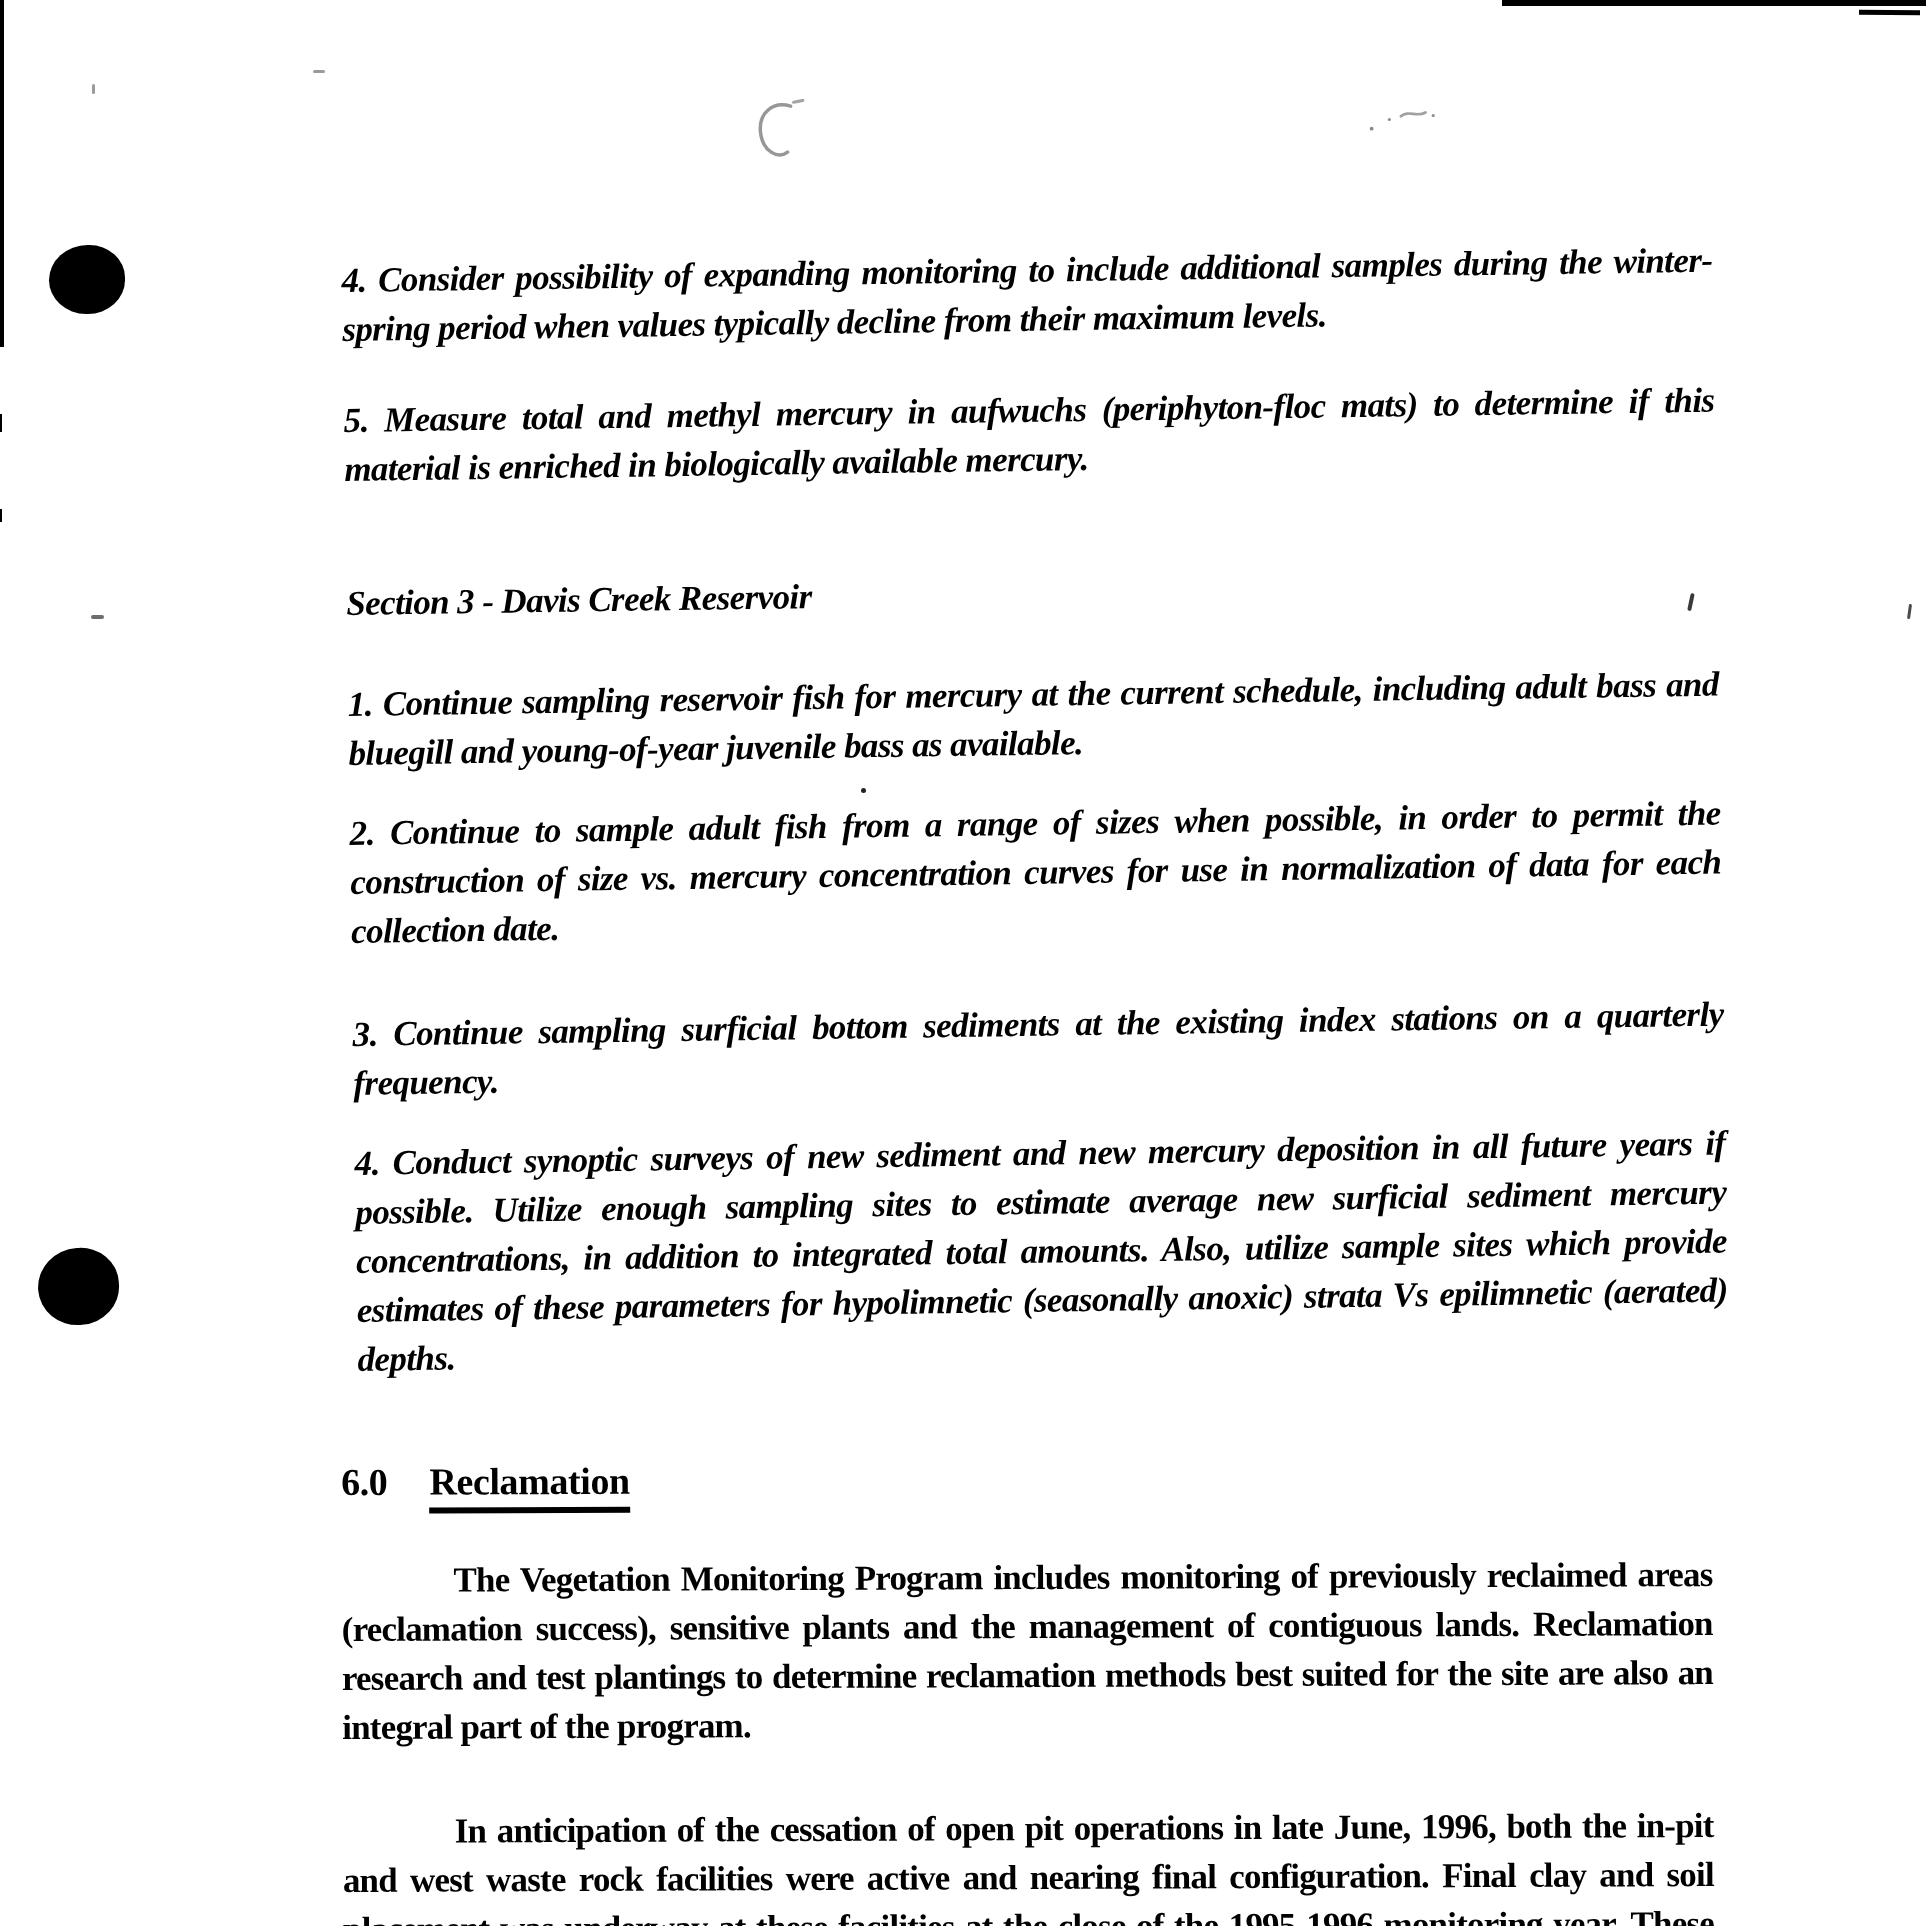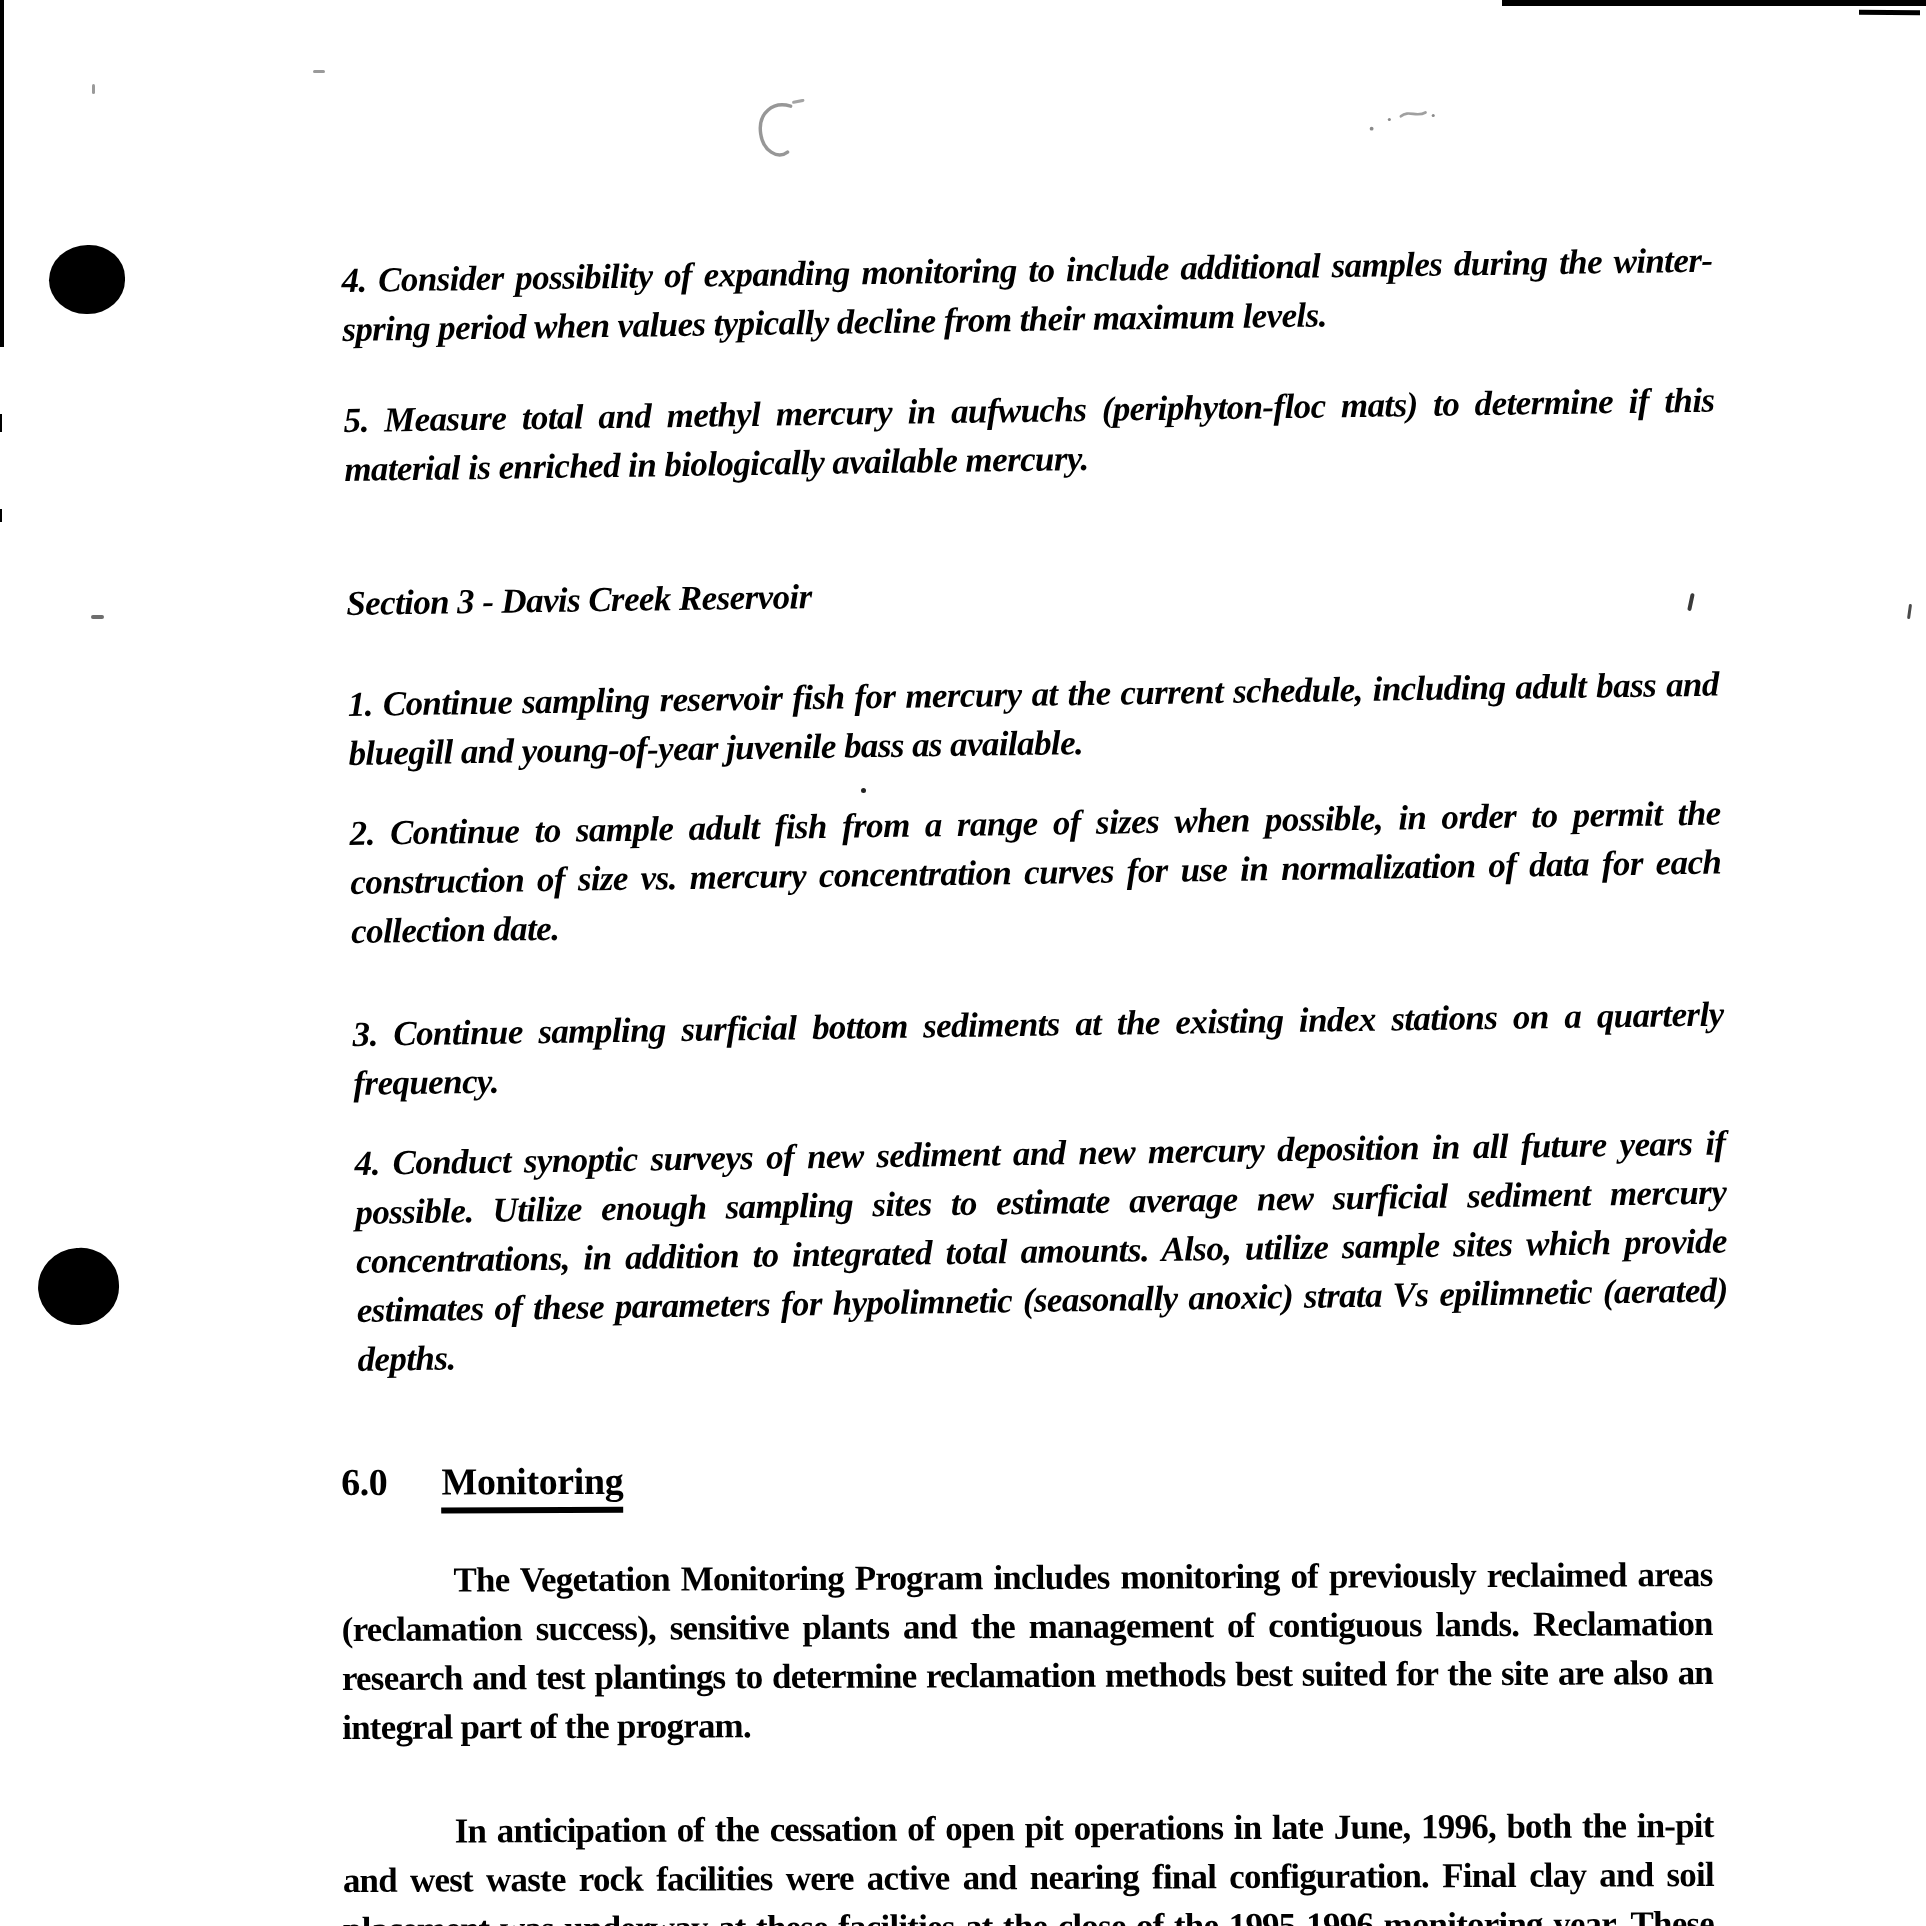--- a/index.html
+++ b/index.html
@@ -32,21 +32,21 @@
   .up-group { top: 1460px; height: 886px; transform: rotate(-0.25deg); transform-origin: 0 0; }
   .up-group p {
     position: absolute; margin: 0; width: 100%;
     font-weight: 600;
     font-size: 35px; line-height: 49px; letter-spacing: -0.8px;
     text-align: justify; text-indent: 112px;
   }
 
   .heading { position: absolute; top: 0; left: 0; margin: 0;
     font-size: 38px; font-weight: 700; letter-spacing: -0.4px; white-space: nowrap; }
-  .heading .h-num { display: inline-block; margin-right: 54px; }
+  .heading .h-num { display: inline-block; margin-right: 42px; }
   .heading .h-title { display: inline-block; border-bottom: 6.2px solid #000; padding-bottom: 3.9px; }
 </style>
 </head>
 <body>
 
 <div class="art" style="left:0; top:0; width:3.5px; height:347px;"></div>
 <div class="art" style="left:0; top:414px; width:2.3px; height:17.7px;"></div>
 <div class="art" style="left:0; top:509px; width:1.9px; height:13px;"></div>
 <div class="art" style="left:1502px; top:0; width:439px; height:6.2px;"></div>
 <div class="art" style="left:1859px; top:10px; width:61px; height:5px; transform:rotate(0.5deg);"></div>
@@ -76,19 +76,19 @@
   <p style="top:148px;">5. Measure total and methyl mercury in aufwuchs (periphyton-floc mats) to determine if this material is enriched in biologically available mercury.</p>
   <p class="sec-head" style="top:331px;">Section 3 - Davis Creek Reservoir</p>
   <p style="top:432px;">1. Continue sampling reservoir fish for mercury at the current schedule, including adult bass and bluegill and young-of-year juvenile bass as available.</p>
   <p style="top:561px;">2. Continue to sample adult fish from a range of sizes when possible, in order to permit the construction of size vs. mercury concentration curves for use in normalization of data for each collection date.</p>
   <p style="top:762px;">3. Continue sampling surficial bottom sediments at the existing index stations on a quarterly frequency.</p>
   <p style="top:891px;">4. Conduct synoptic surveys of new sediment and new mercury deposition in all future years if possible. Utilize enough sampling sites to estimate average new surficial sediment mercury concentrations, in addition to integrated total amounts. Also, utilize sample sites which provide estimates of these parameters for hypolimnetic (seasonally anoxic) strata Vs epilimnetic (aerated) depths.</p>
 </div>
 
 <div class="group up-group">
   <h2 class="heading">
-    <span class="h-num">6.0</span><span class="h-title">Monitoring</span>
+    <span class="h-num">6.0</span><span class="h-title">Reclamation</span>
   </h2>
   <p style="top:96px;">The Vegetation Monitoring Program includes monitoring of previously reclaimed areas (reclamation success), sensitive plants and the management of contiguous lands. Reclamation research and test plantings to determine reclamation methods best suited for the site are also an integral part of the program.</p>
   <p style="top:347px;">In anticipation of the cessation of open pit operations in late June, 1996, both the in-pit and west waste rock facilities were active and nearing final configuration. Final clay and soil placement was underway at these facilities at the close of the 1995-1996 monitoring year. These activities were conducted using a revised configuration as approved by the responsible agencies in the 1994-1995 monitoring year. The basic waste rock management strategy as currently implemented on-site remains unchanged.</p>
 
 </div>
 
 
 </body></html>

